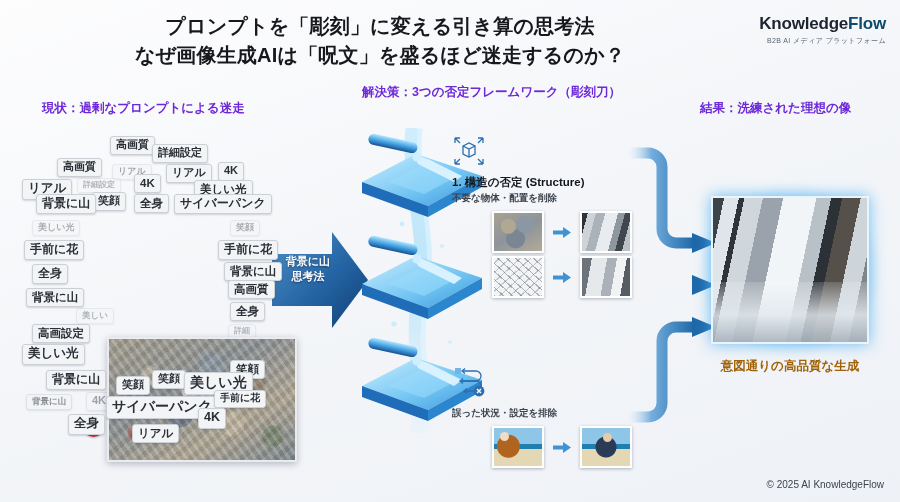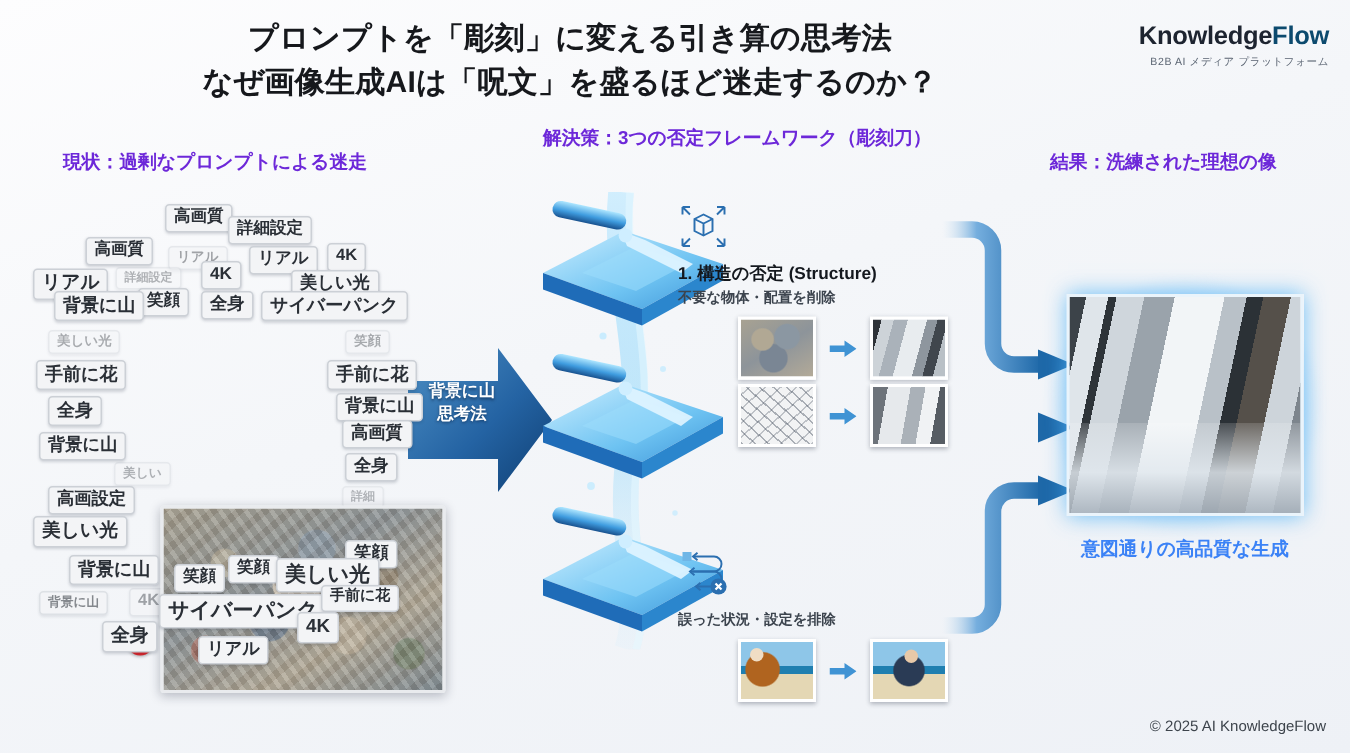--- a/index.html
+++ b/index.html
@@ -138,21 +138,21 @@
         #cfd6dc 17% 27%, #9aa3ab 27% 38%, #f2f5f7 38% 56%,
         #b9c1c8 56% 64%, #2b3136 64% 70%, #55504a 70% 80%,
         #cdd4da 80% 90%, #7d858d 90% 100%);
   }
   .result-img::after{
     content:""; position:absolute; left:0; right:0; bottom:0; height:42%;
     background:linear-gradient(180deg,rgba(255,255,255,.15) 0%,rgba(225,232,238,.85) 55%,rgba(170,180,190,.9) 100%);
   }
   .result-caption {
     position:absolute; left:690px; top:358px; width:200px; text-align:center;
-    font-size:12.5px; font-weight:700; color:#3b82f6;
+    font-size:12.5px; font-weight:700; color:#a16207;
   }
 
   .footer { position:absolute; right:16px; bottom:12px; font-size:10px; color:#3d444c; }
 </style>
 </head>
 <body>
 
 <div class="stage">
 
   <div class="title-wrap">

